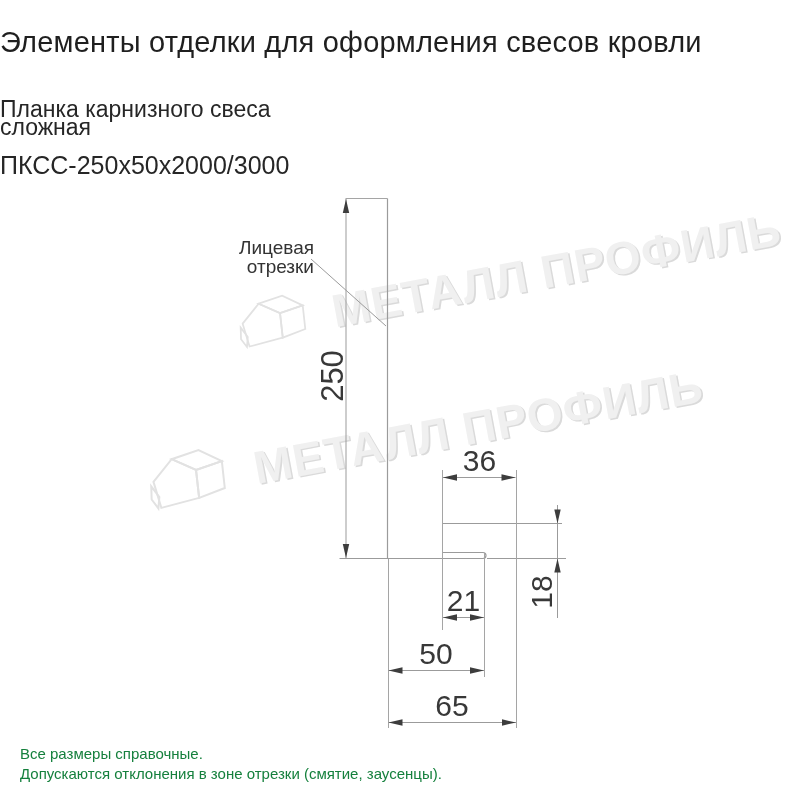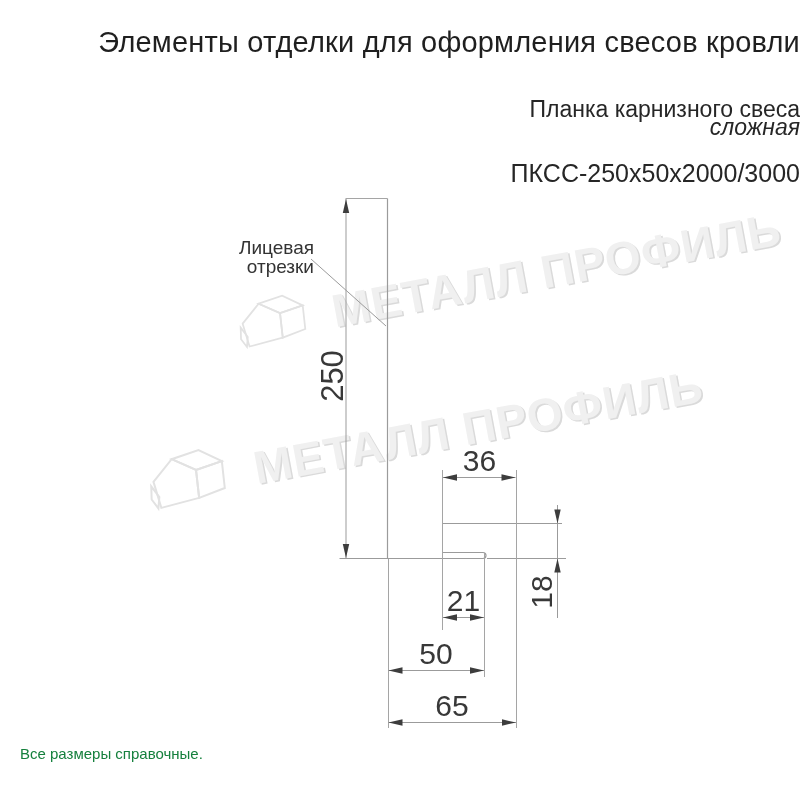--- a/index.html
+++ b/index.html
@@ -1,22 +1,22 @@
 <!DOCTYPE html>
 <html><head>
 <meta charset="utf-8">
 <style>
   html,body{margin:0;padding:0;background:#fff;}
   #stage{position:relative;width:800px;height:800px;background:#ffffff;overflow:hidden;
          font-family:"Liberation Sans", sans-serif;}
   .abs{position:absolute;}
-  .center-text{left:0;width:800px;text-align:right;color:#1f1f1f;}
+  .center-text{left:0;width:800px;text-align:left;color:#1f1f1f;}
   .title{top:26px;font-size:29px;font-weight:400;letter-spacing:0.2px;}
   .sub{font-size:23px;color:#262626;}
-  .model{top:151px;font-size:25px;color:#262626;margin-top:8px;}
+  .model{top:151px;font-size:25px;color:#262626;}
   .face-label{left:226px;top:238px;width:88px;text-align:right;font-size:19px;line-height:19px;color:#333;}
   .footer-line{left:20px;font-size:15px;color:#15803d;}
   .wm{display:flex;align-items:center;gap:12px;transform-origin:left center;pointer-events:none;}
   .wm-text{font-size:46px;font-weight:700;letter-spacing:1px;white-space:nowrap;
            color:#f0f0f0;text-shadow:1.5px 1.5px 0 #dadada, -1px -1px 0 #ffffff;}
   svg text{font-family:"Liberation Sans", sans-serif;}
   .dimtxt{font-size:30px;fill:#383838;}
 </style>
 </head>
 <body>
@@ -42,21 +42,21 @@
         <path d="M28,9 L50,24 L77,20 L56,5 Z"></path>
         <path d="M50,24 L77,20 L75,47 L48,52 Z"></path>
         <path d="M3,32 L9,44 L6,55 L1,45 Z"></path>
       </g>
     </svg>
     <span class="wm-text">МЕТАЛЛ ПРОФИЛЬ</span>
   </div>
 
   <div class="abs center-text title">Элементы отделки для оформления свесов кровли</div>
   <div class="abs center-text sub" style="top:96px;">Планка карнизного свеса</div>
-  <div class="abs center-text sub" style="top:114px;font-style:italic;">сложная</div>
+  <div class="abs center-text sub" style="top:114px;">сложная</div>
   <div class="abs center-text model">ПКСС-250х50х2000/3000</div>
 
   <div class="abs face-label">
     <div>Лицевая</div>
     <div>отрезки</div>
   </div>
 
   <svg class="abs" style="left:0;top:0;" width="800" height="800" viewBox="0 0 800 800">
 
     <g stroke="#9b9b9b" stroke-width="1.2" fill="none">
@@ -103,14 +103,15 @@
 
     <text class="dimtxt" transform="translate(343,376) rotate(-90)" text-anchor="middle" style="font-size:31px">250</text>
     <text class="dimtxt" x="479.5" y="471" text-anchor="middle">36</text>
     <text class="dimtxt" transform="translate(552,592) rotate(-90)" text-anchor="middle">18</text>
     <text class="dimtxt" x="463.5" y="611" text-anchor="middle">21</text>
     <text class="dimtxt" x="436" y="664" text-anchor="middle">50</text>
     <text class="dimtxt" x="452" y="716" text-anchor="middle">65</text>
   </svg>
 
   <div class="abs footer-line" style="top:745px;">Все размеры справочные.</div>
+  <div class="abs footer-line" style="top:765px;">Допускаются отклонения в зоне отрезки (смятие, заусенцы).</div>
 
 </div>
 
 </body></html>

